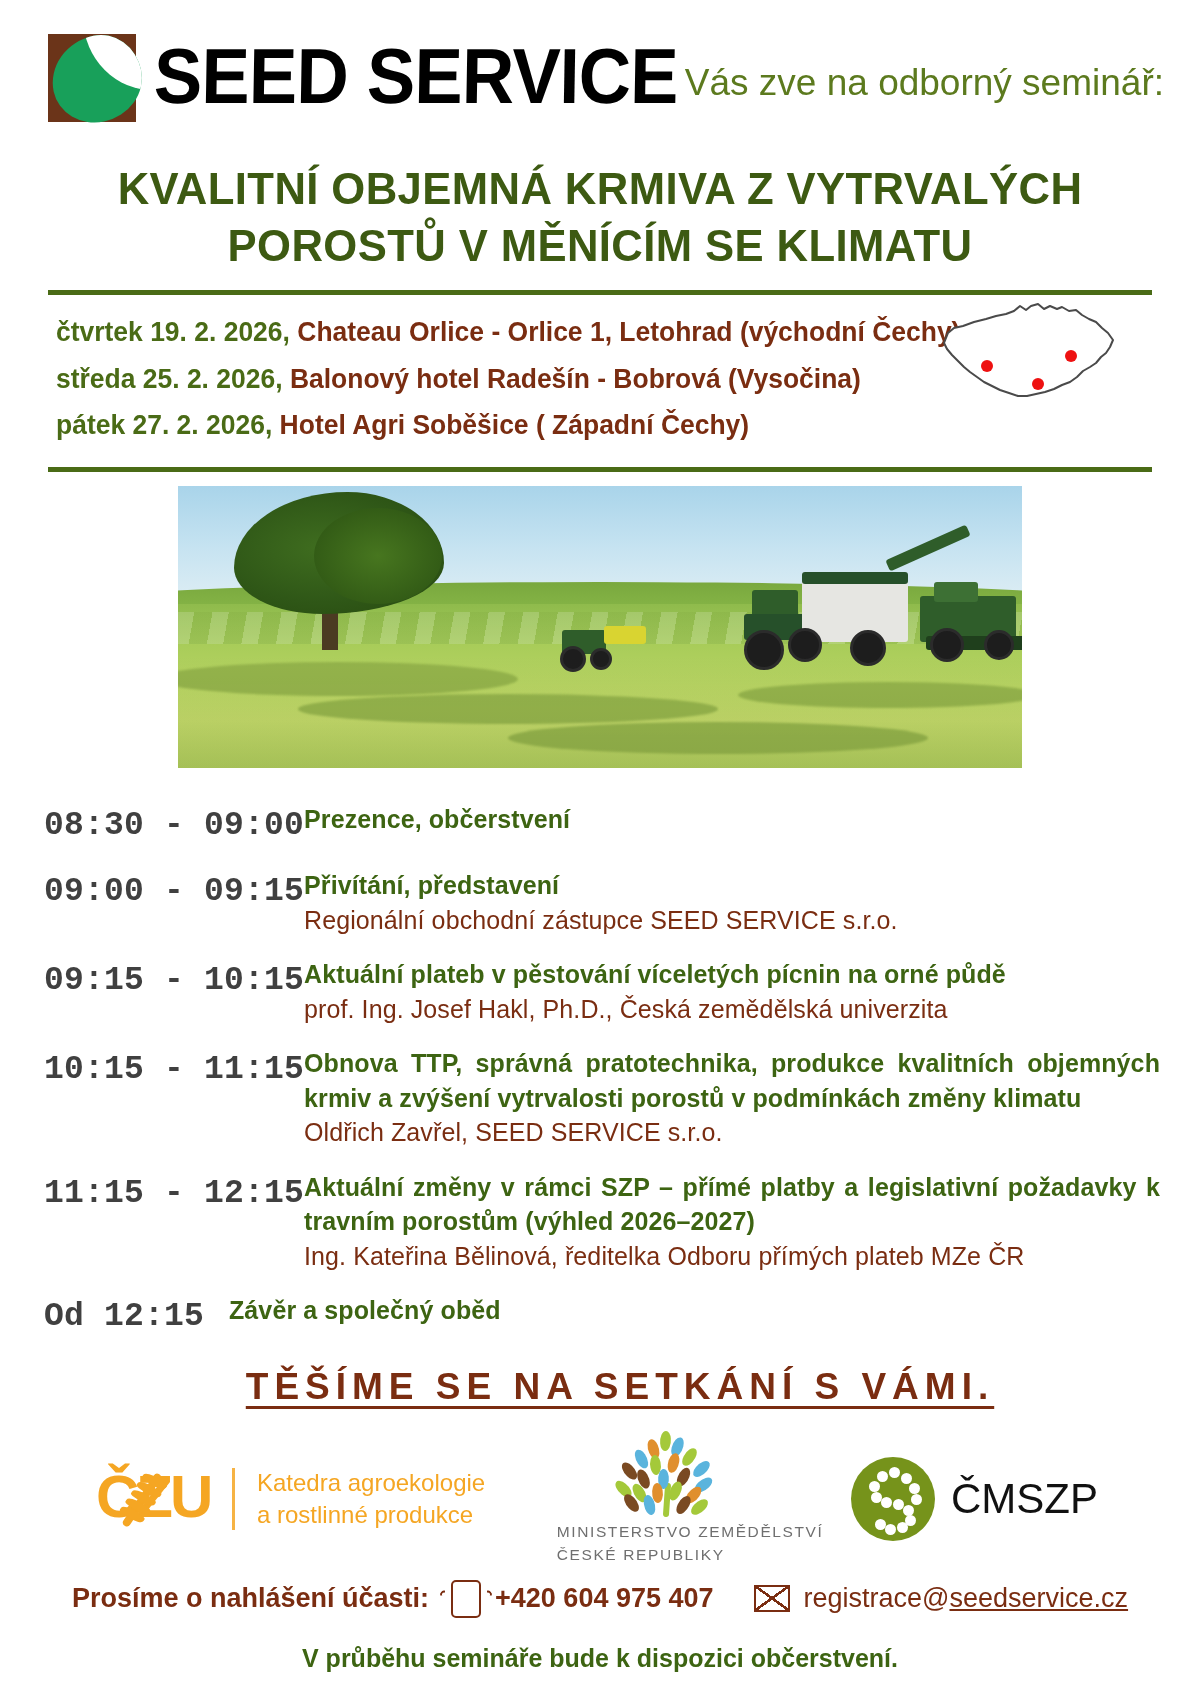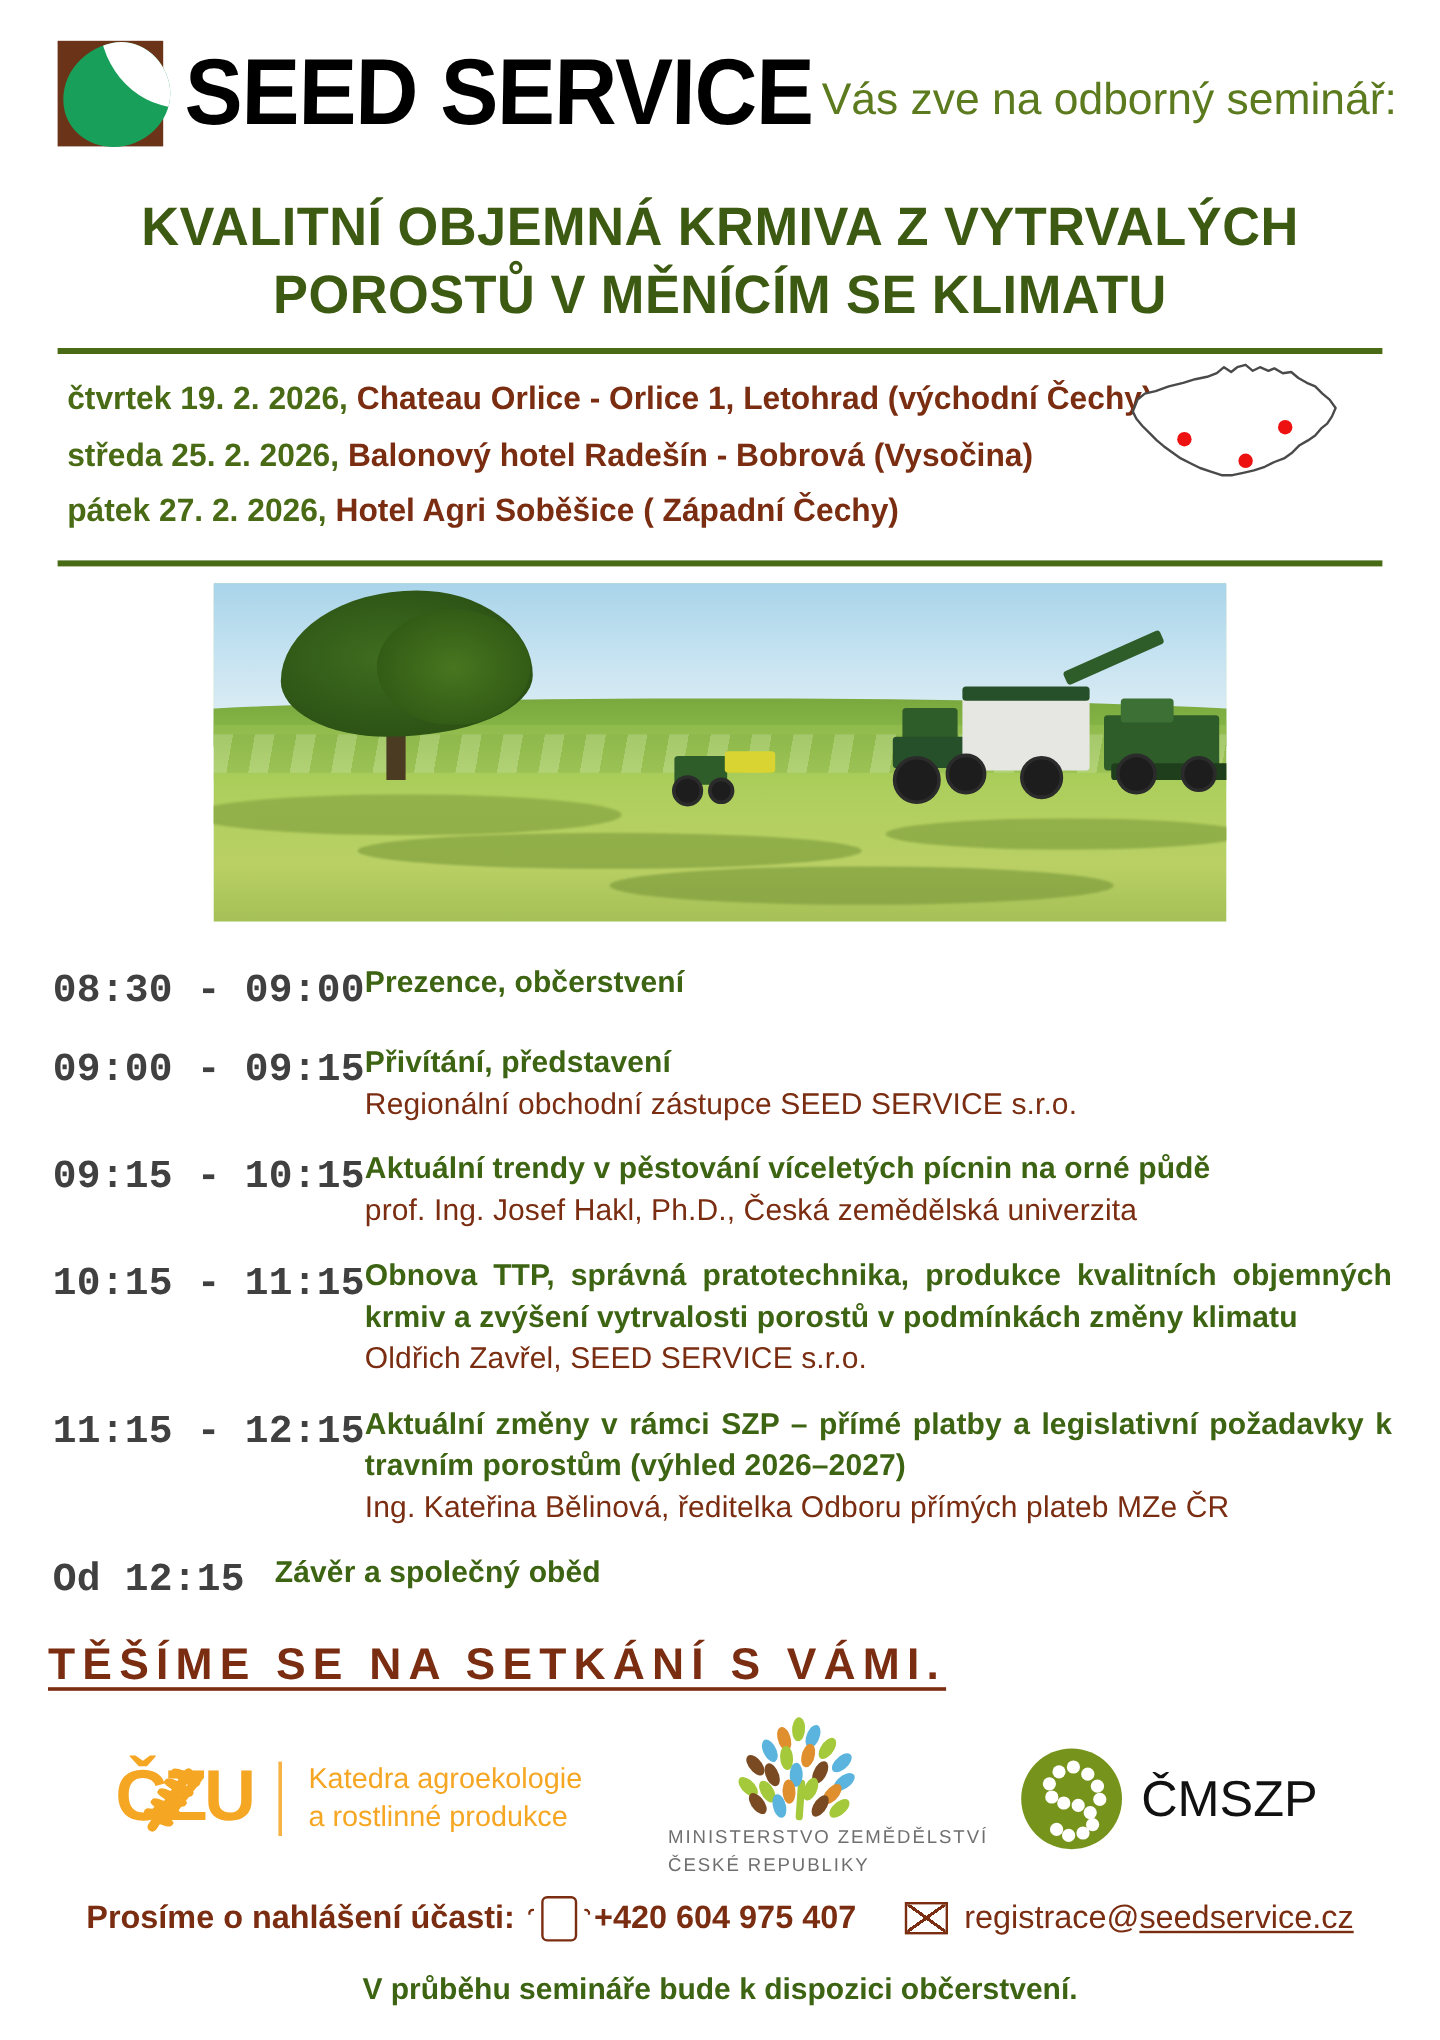--- a/index.html
+++ b/index.html
@@ -293,20 +293,21 @@
     color: #7a2d11;
     font-weight: normal;
     font-size: 25px;
     line-height: 1.38;
     font-family: "Liberation Sans Narrow", "Liberation Sans", sans-serif;
     letter-spacing: 0.1px;
   }
 
   
   .closing {
+    text-align: center;
     margin: 26px 0 0 0;
     padding-left: 40px;
   }
   .closing-text {
     display: inline-block;
     color: #7a2d11;
     font-weight: bold;
     font-size: 37px;
     letter-spacing: 6px;
     text-decoration: underline;
@@ -624,21 +625,21 @@
     <div class="prog-time">09:00 - 09:15</div>
     <div class="prog-body">
       <div class="prog-title">Přivítání, představení</div>
       <div class="prog-speaker">Regionální obchodní zástupce SEED SERVICE s.r.o.</div>
     </div>
   </div>
 
   <div class="prog-row">
     <div class="prog-time">09:15 - 10:15</div>
     <div class="prog-body">
-      <div class="prog-title">Aktuální trendy v pěstování víceletých pícnin na orné půdě</div>
+      <div class="prog-title">Aktuální plateb v pěstování víceletých pícnin na orné půdě</div>
       <div class="prog-speaker">prof. Ing. Josef Hakl, Ph.D., Česká zemědělská univerzita</div>
     </div>
   </div>
 
   <div class="prog-row">
     <div class="prog-time">10:15 - 11:15</div>
     <div class="prog-body">
       <div class="prog-title justify">Obnova TTP, správná pratotechnika, produkce kvalitních objemných krmiv a zvýšení vytrvalosti porostů v podmínkách změny klimatu</div>
       <div class="prog-speaker">Oldřich Zavřel, SEED SERVICE s.r.o.</div>
     </div>

